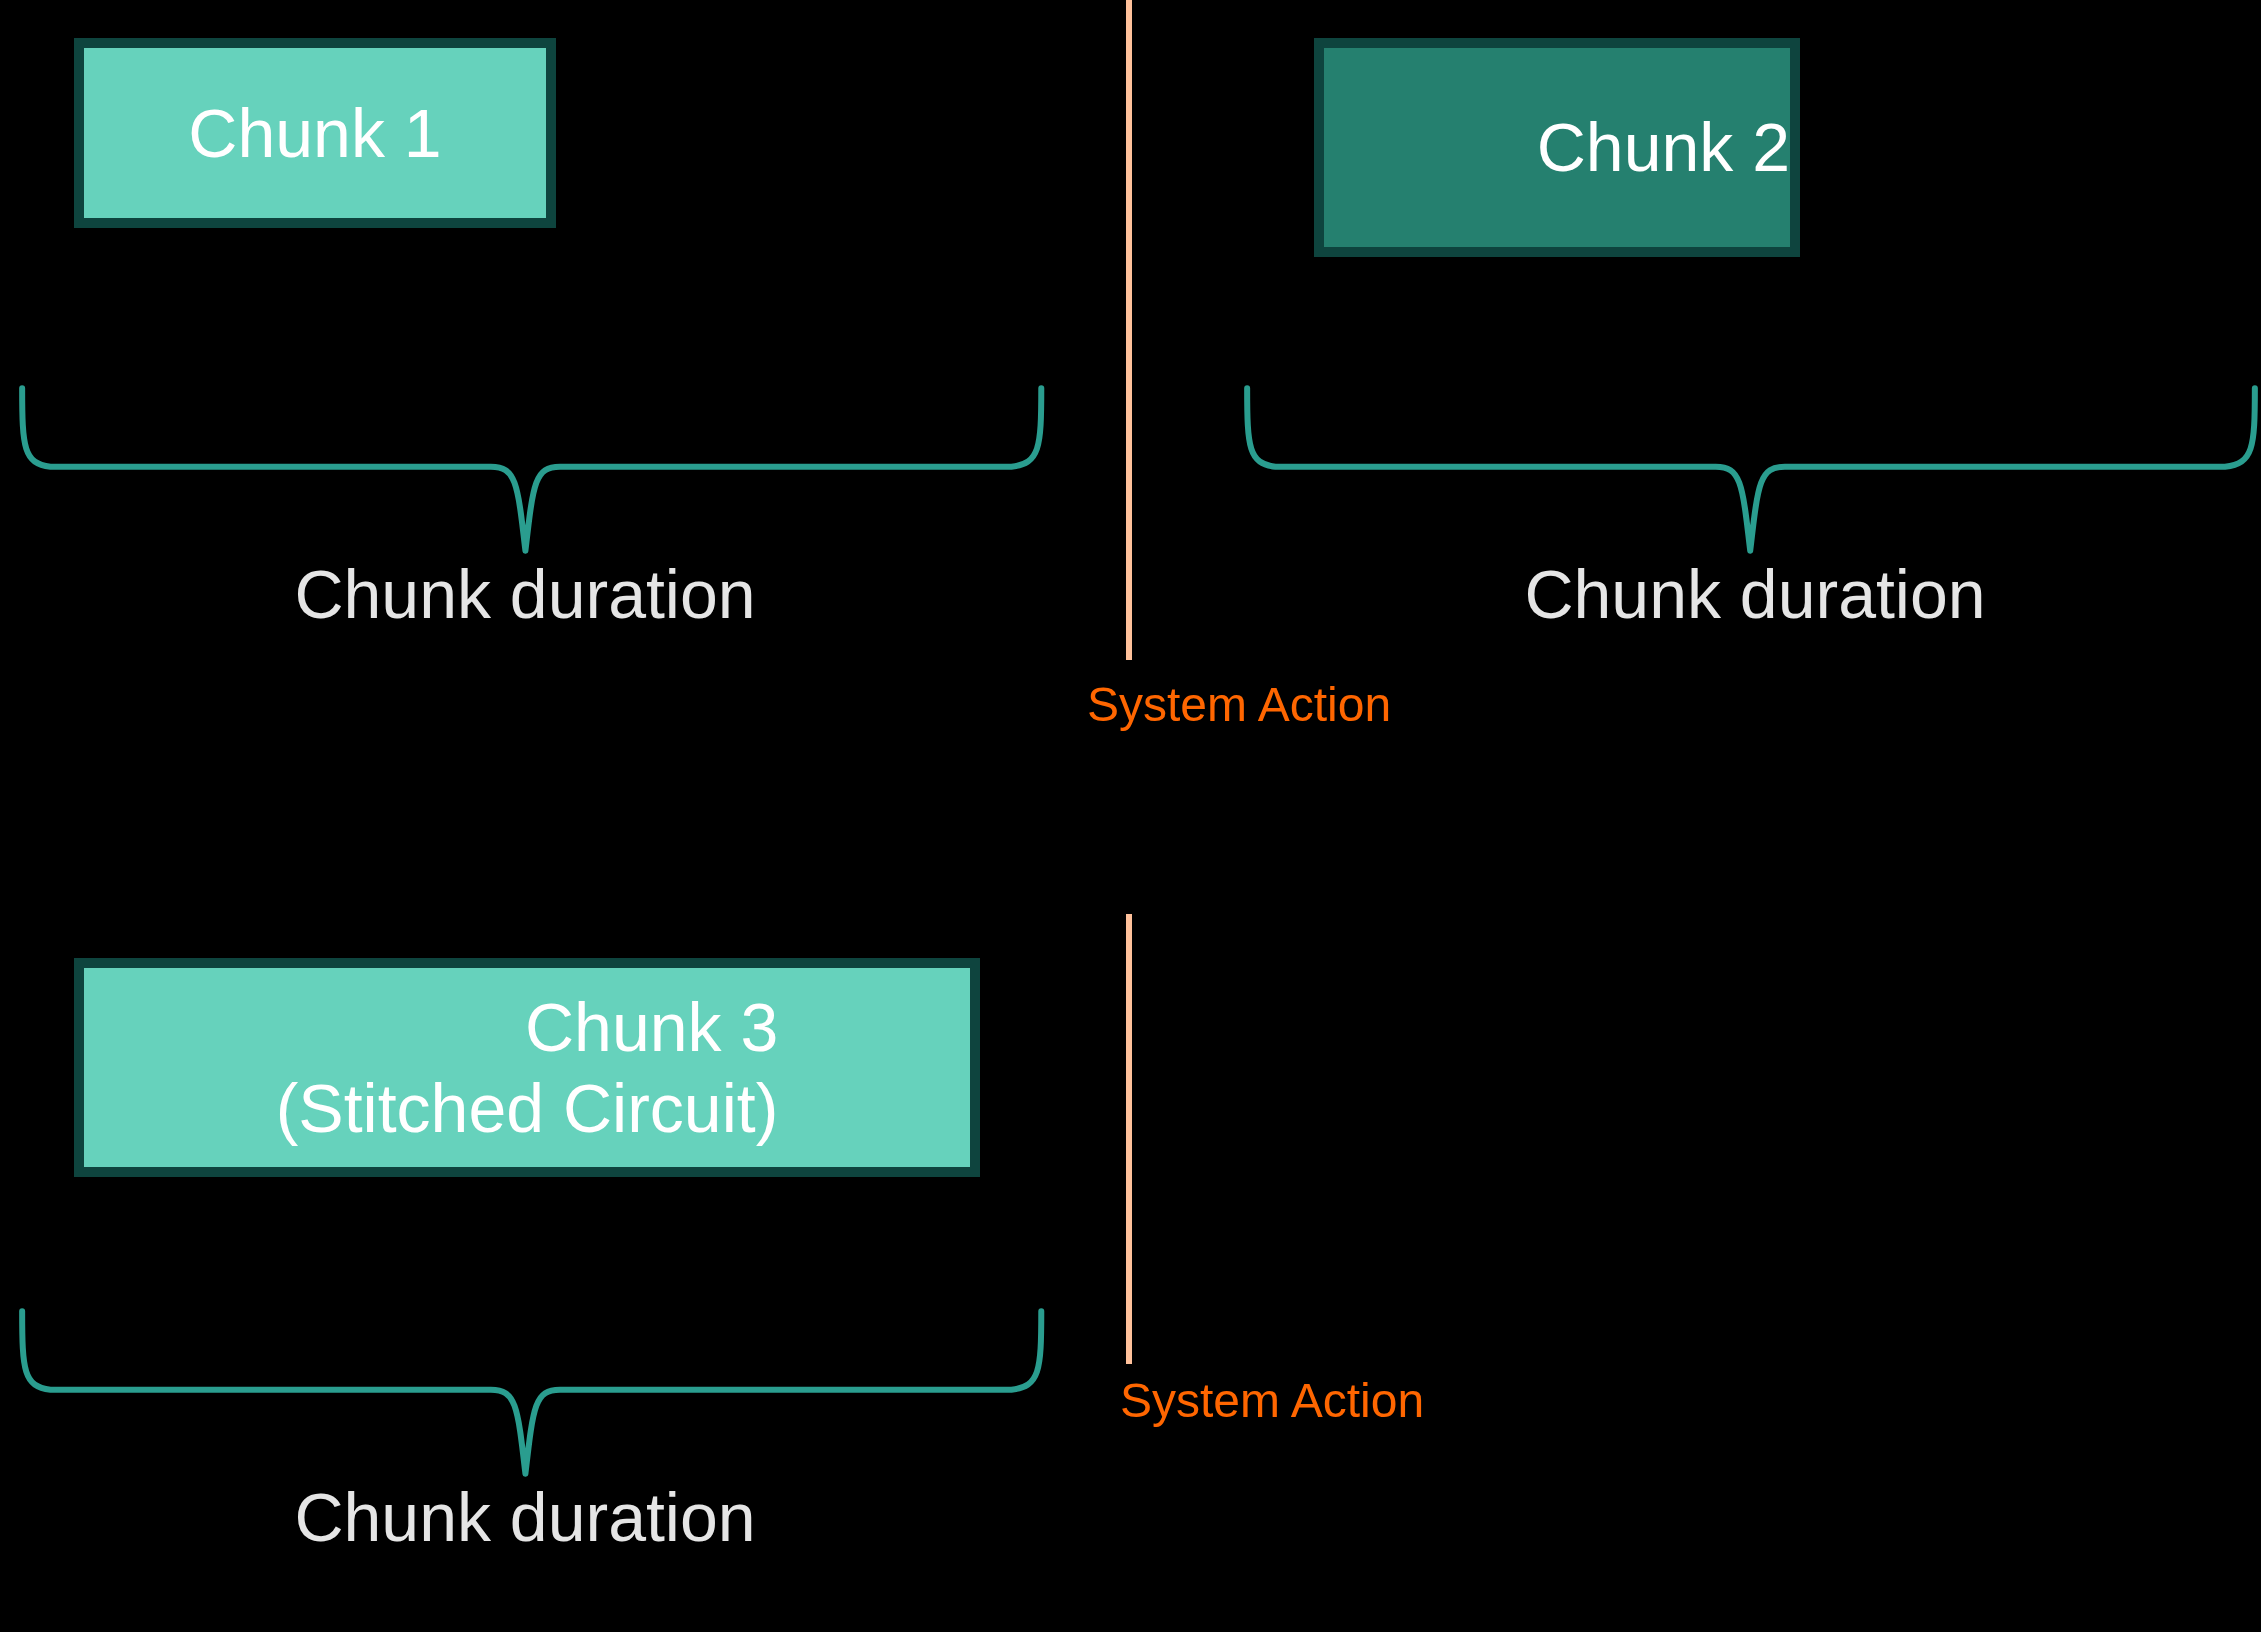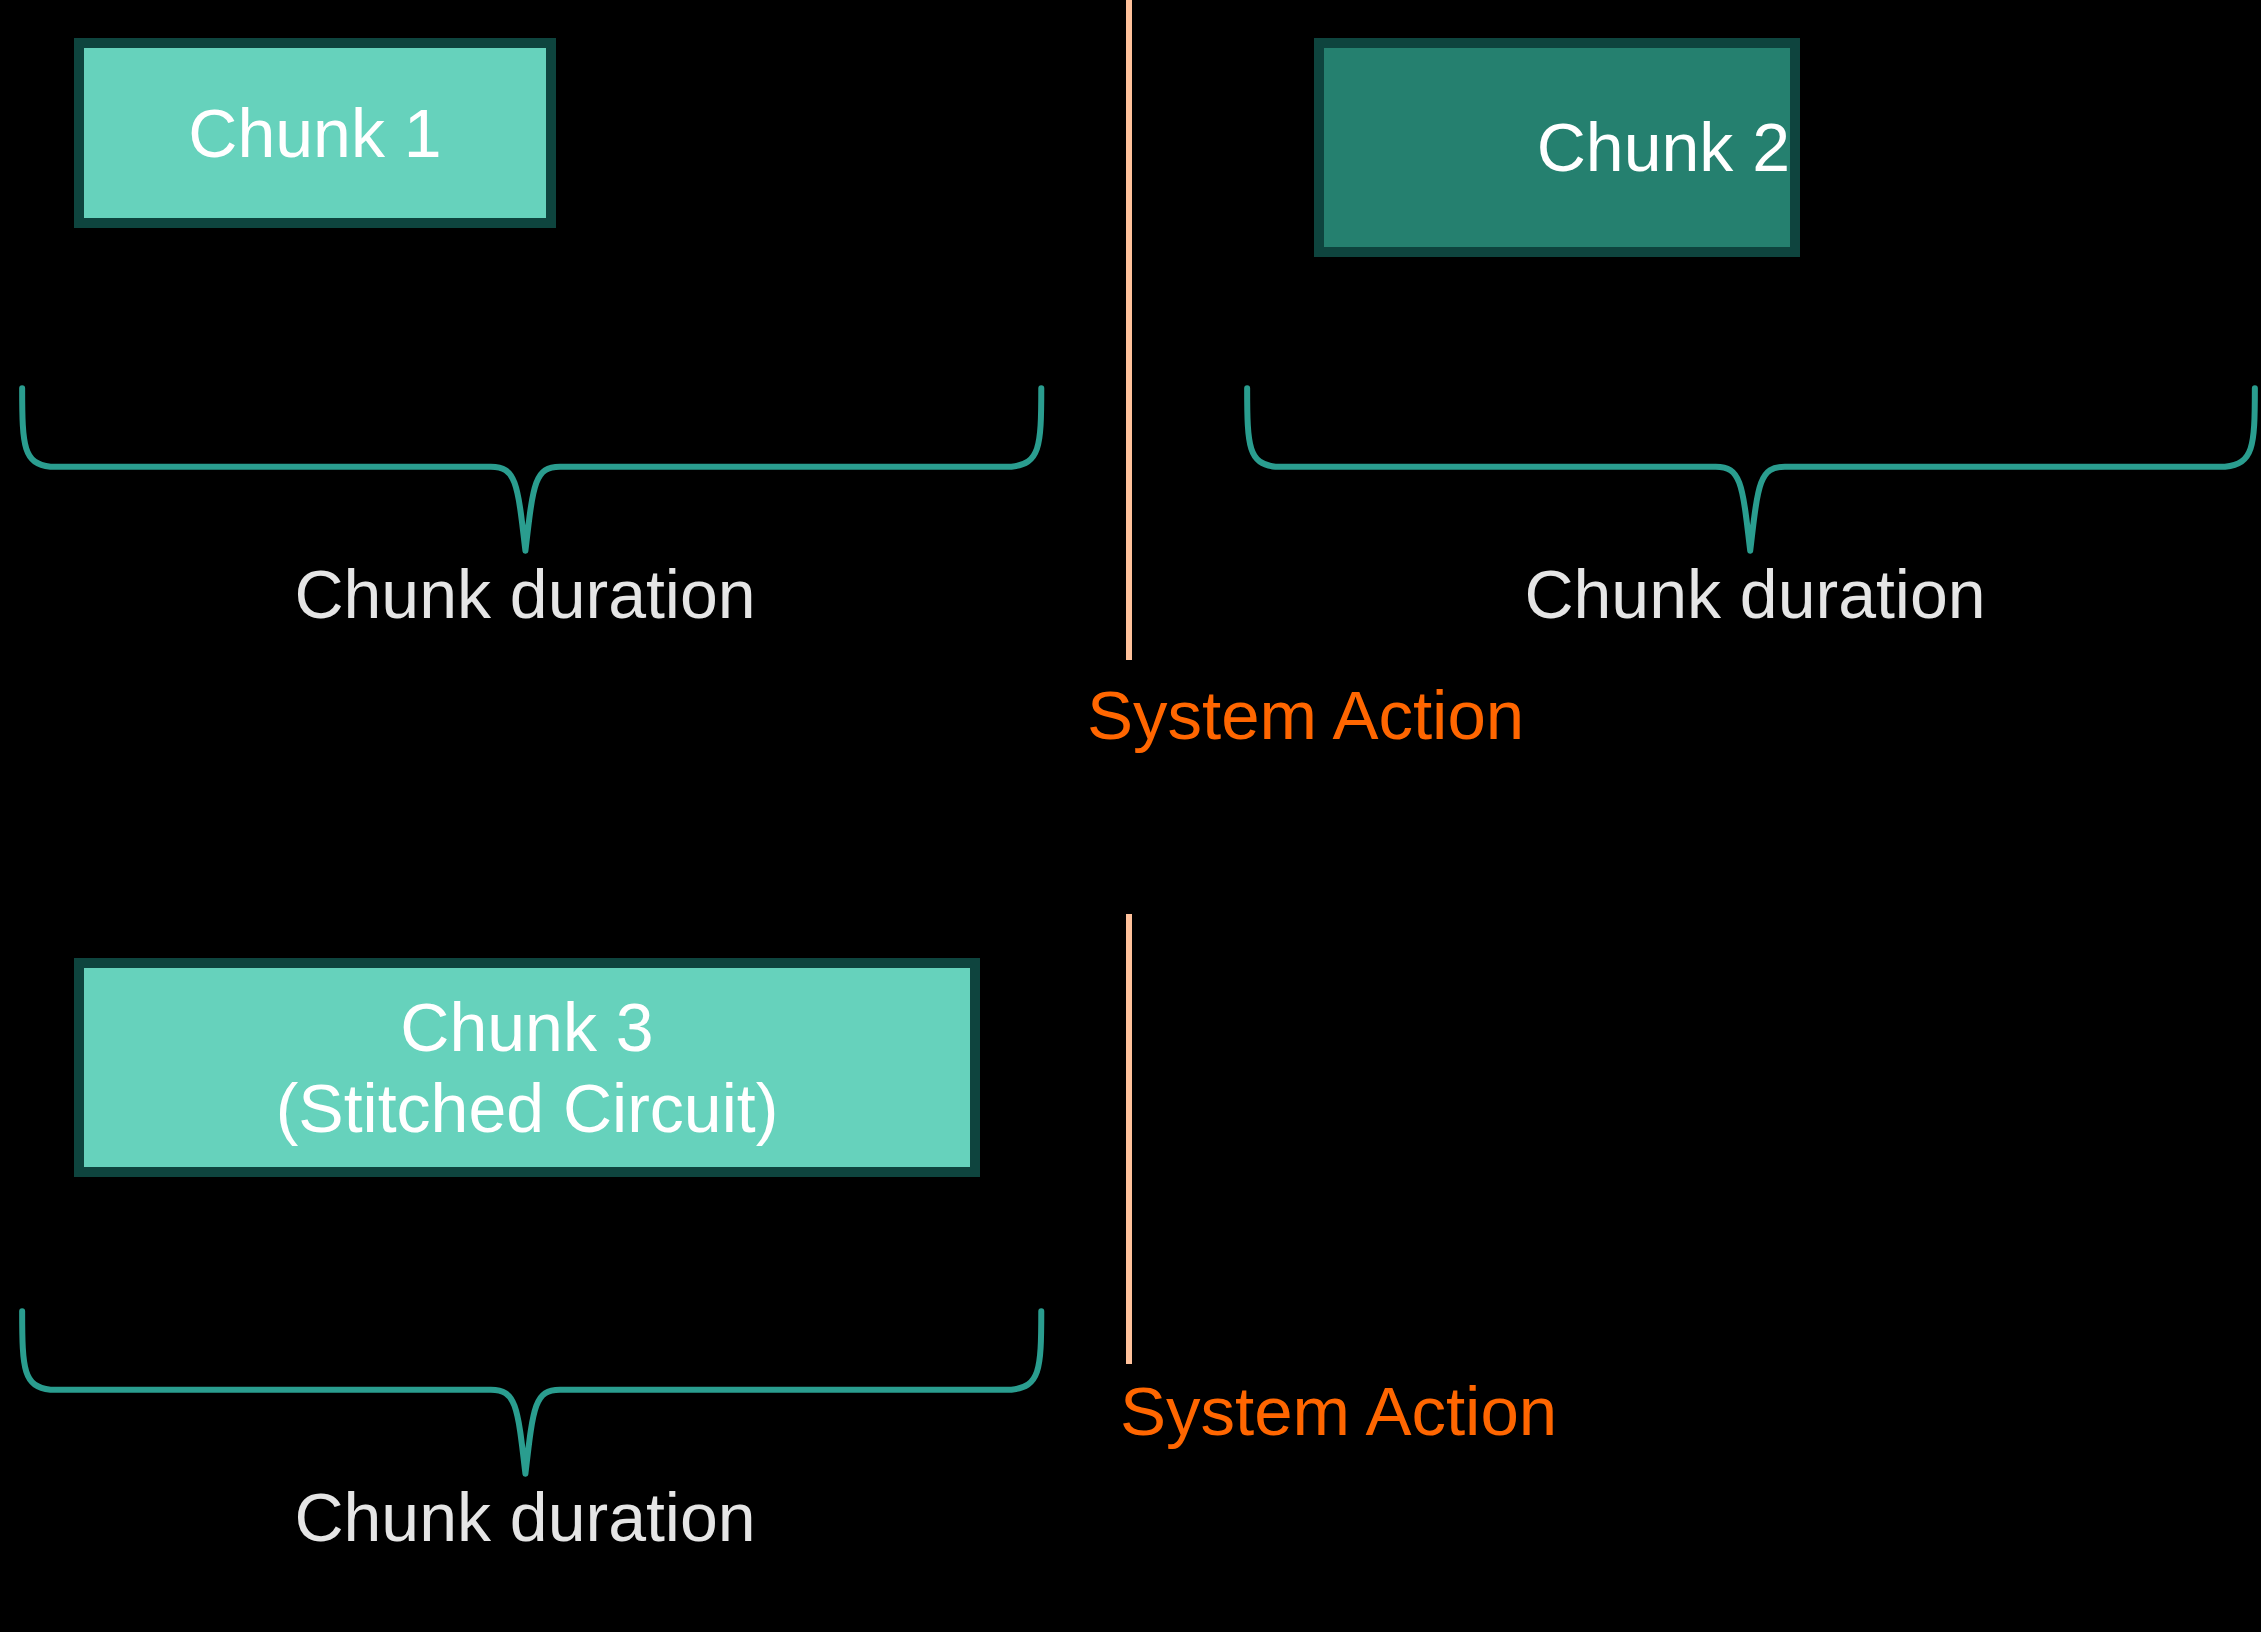--- a/index.html
+++ b/index.html
@@ -47,20 +47,21 @@
     width: 486px; height: 219px;
     background: #25806F;
     border: 10.2px solid #0E443E;
     justify-content: flex-end;
   }
   #chunk3-box {
     left: 74px;  top: 958px;
     width: 906px; height: 219px;
     background: #66D2BC;
     border: 10.2px solid #0E443E;
+    text-align: right;
   }
 
   
   .brace-svg {
     position: absolute;
     overflow: visible;
   }
   .brace-path {
     fill: none;
     stroke: #2A9D8F;
@@ -92,21 +93,21 @@
     position: absolute;
     width: 5.5px;
     background: #FFC19B;
   }
   #sysline-top    { left: 1126px; top: 0px;    height: 660px; }
   #sysline-bottom { left: 1126px; top: 914px; height: 450px; }
 
   .syslabel {
     position: absolute;
     color: #FF6600;
-    font-size: 69px;
+    font-size: 48px;
     line-height: 1;
     white-space: nowrap;
   }
   #syslabel-top    { left: 1087px; top: 681px;  }
   #syslabel-bottom { left: 1120px; top: 1377px; }
 </style>
 </head>
 <body>
 
 <div id="stage">

